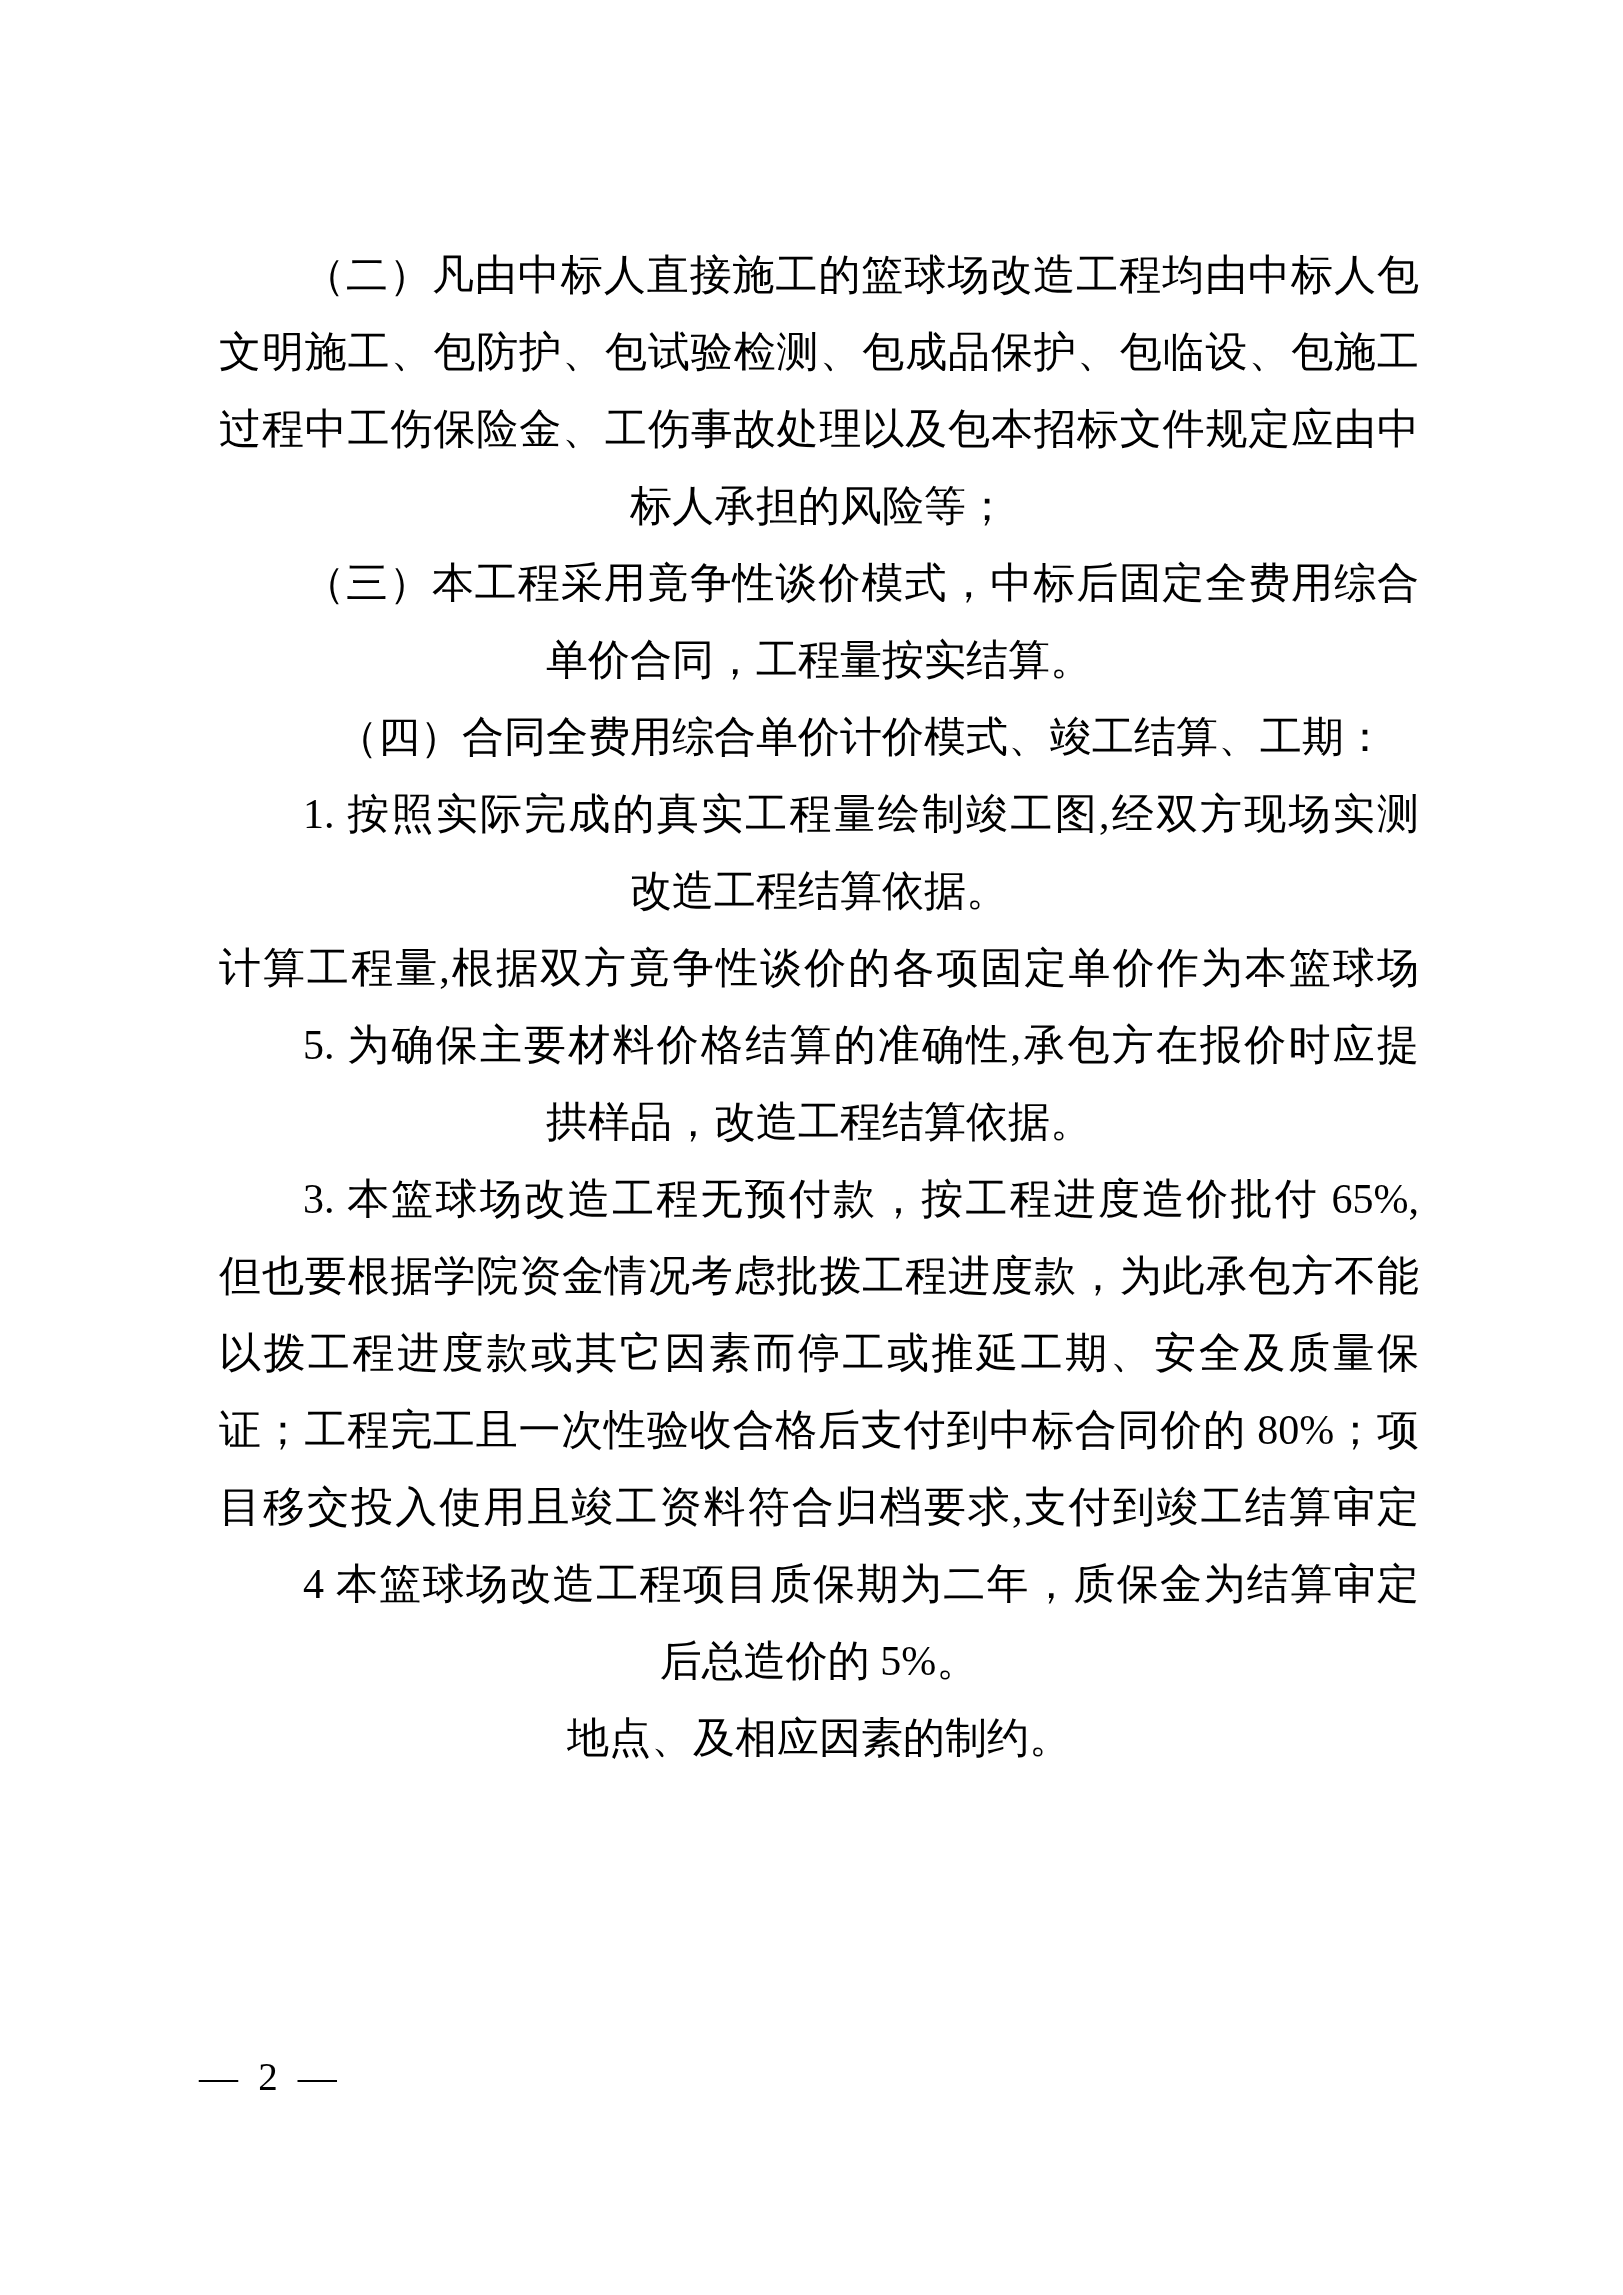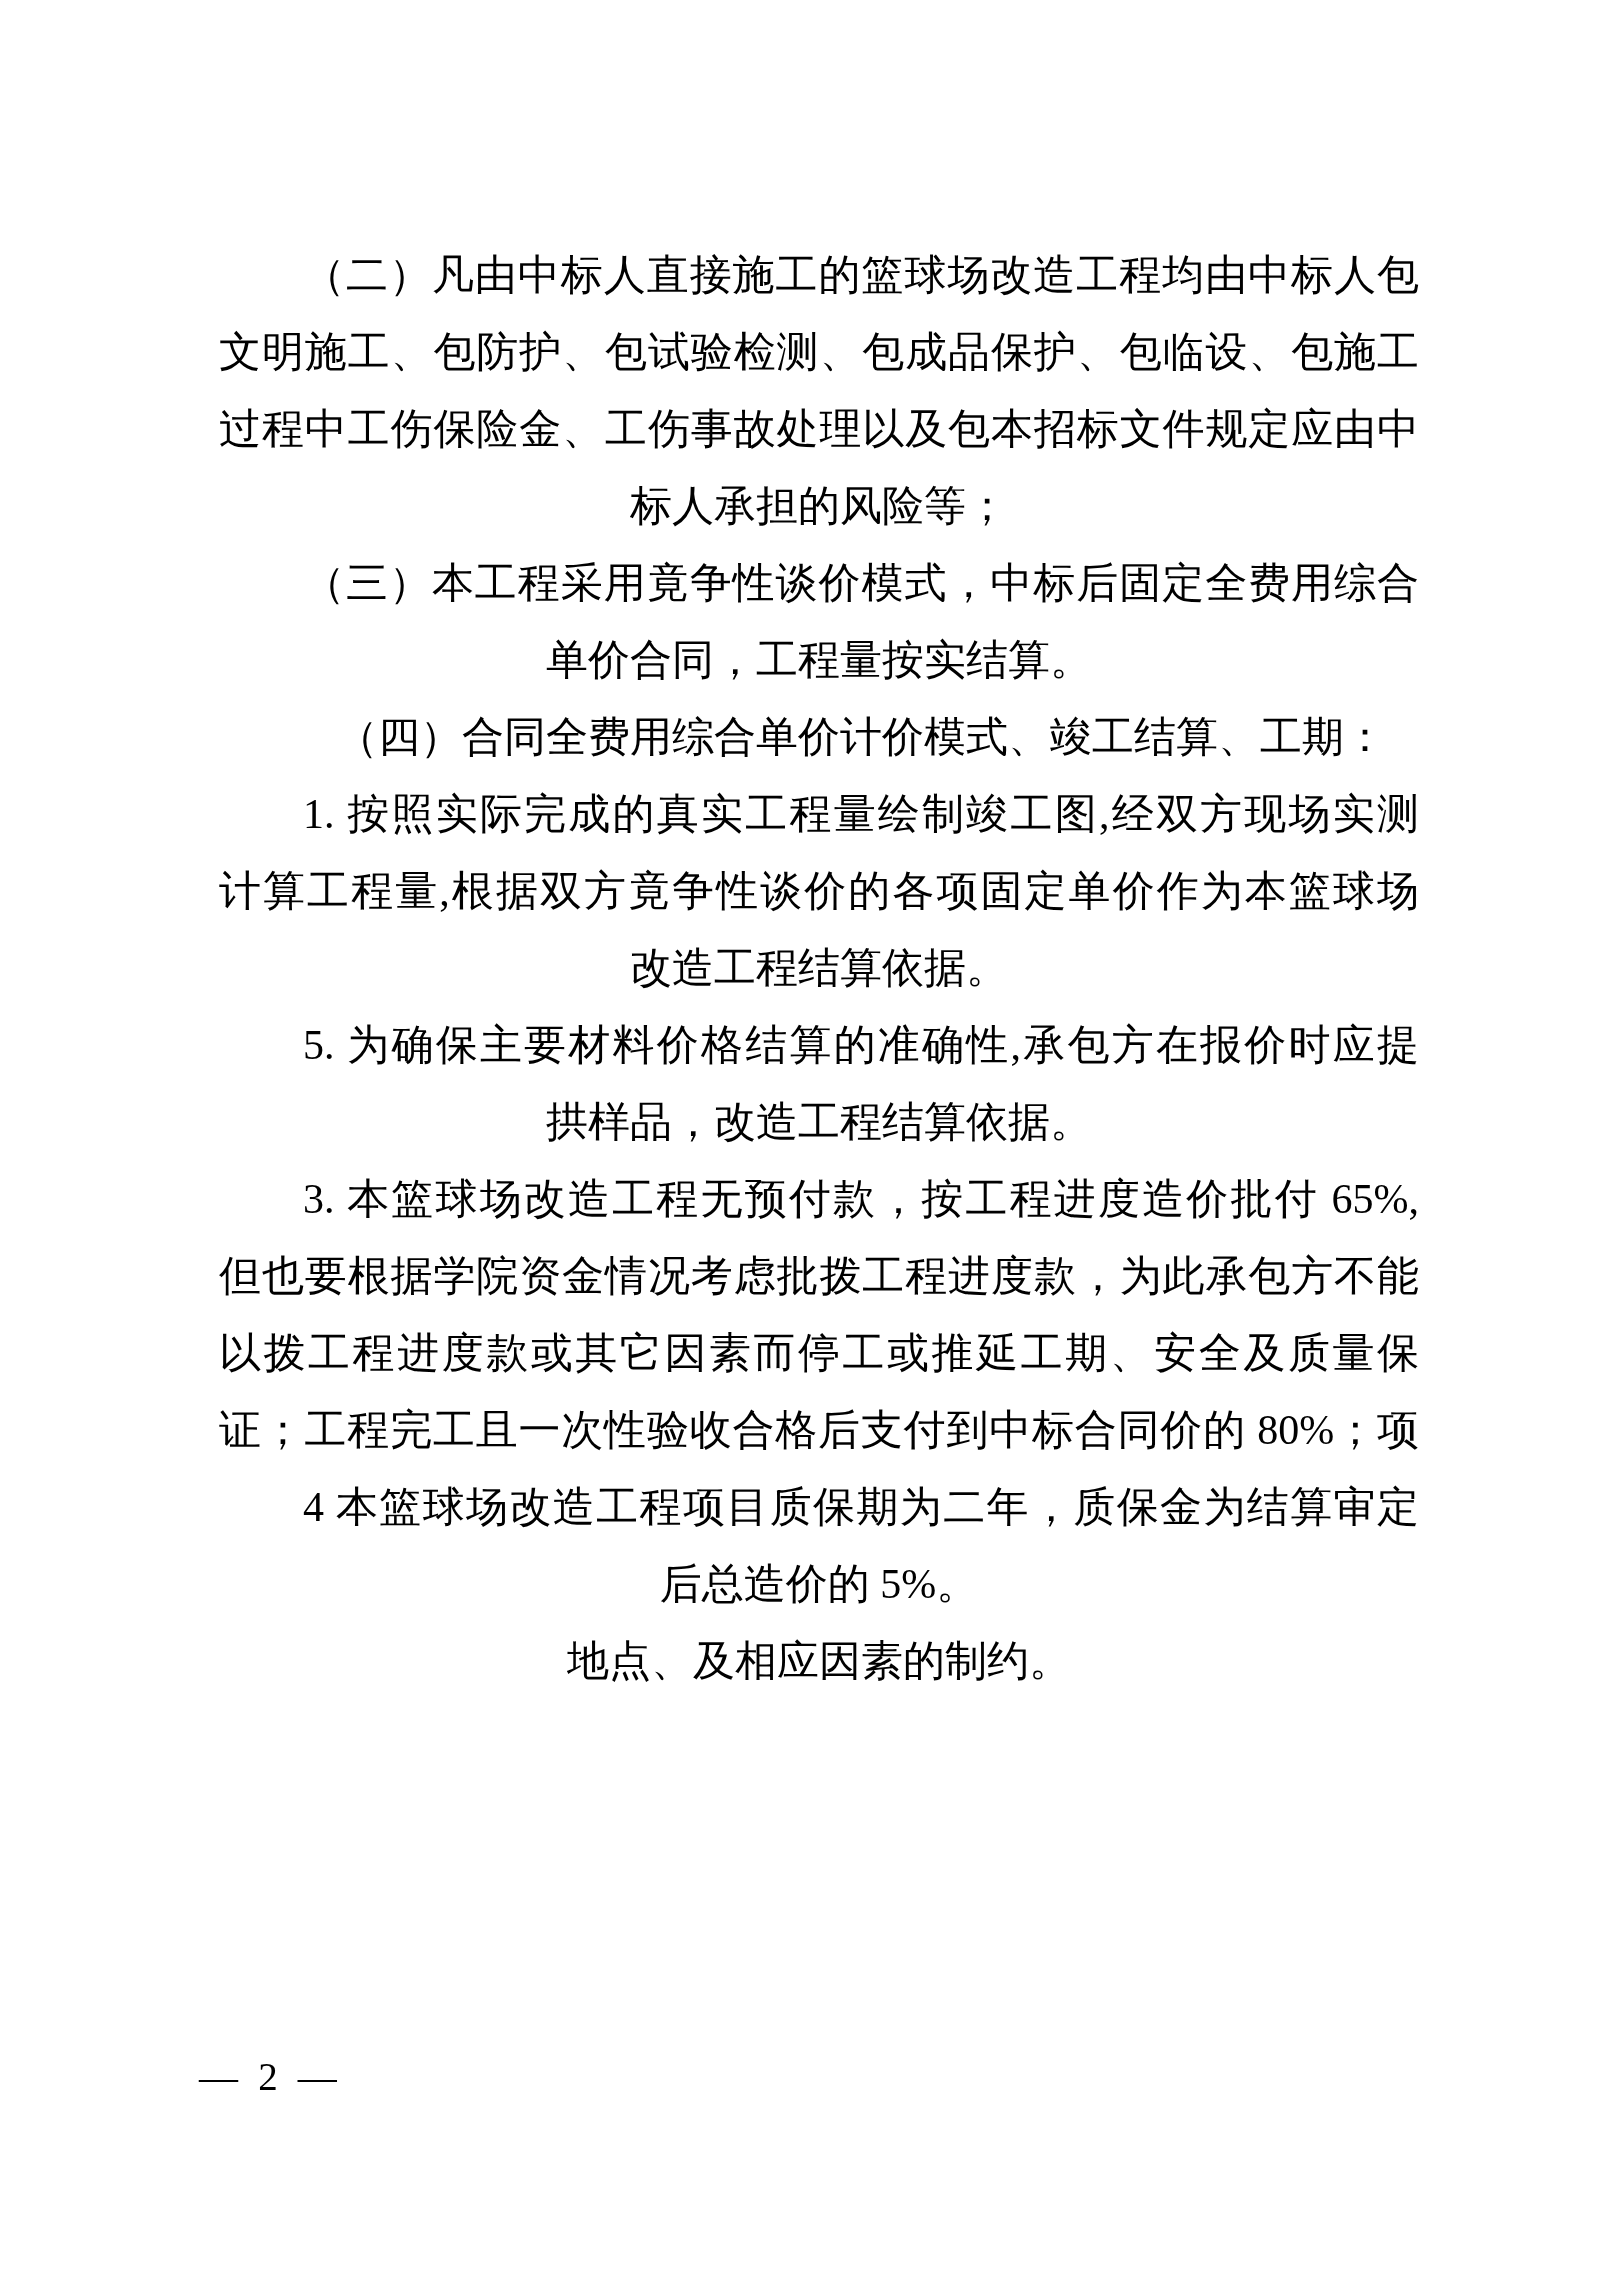--- a/index.html
+++ b/index.html
@@ -58,27 +58,28 @@
 <div class="page">
   <div class="textblock">
     <div class="ln just ind">（二）凡由中标人直接施工的篮球场改造工程均由中标人包</div>
     <div class="ln just">文明施工、包防护、包试验检测、包成品保护、包临设、包施工</div>
     <div class="ln just">过程中工伤保险金、工伤事故处理以及包本招标文件规定应由中</div>
     <div class="ln">标人承担的风险等；</div>
     <div class="ln just ind">（三）本工程采用竟争性谈价模式，中标后固定全费用综合</div>
     <div class="ln">单价合同，工程量按实结算。</div>
     <div class="ln ind">（四）合同全费用综合单价计价模式、竣工结算、工期：</div>
     <div class="ln just ind">1. 按照实际完成的真实工程量绘制竣工图,经双方现场实测</div>
+    <div class="ln">改造工程结算依据。</div>
     <div class="ln just">计算工程量,根据双方竟争性谈价的各项固定单价作为本篮球场</div>
-    <div class="ln">改造工程结算依据。</div>
     <div class="ln just ind">5. 为确保主要材料价格结算的准确性,承包方在报价时应提</div>
     <div class="ln">拱样品，改造工程结算依据。</div>
     <div class="ln just ind">3. 本篮球场改造工程无预付款，按工程进度造价批付 65%,</div>
     <div class="ln just">但也要根据学院资金情况考虑批拨工程进度款，为此承包方不能</div>
     <div class="ln just">以拨工程进度款或其它因素而停工或推延工期、安全及质量保</div>
     <div class="ln just">证；工程完工且一次性验收合格后支付到中标合同价的 80%；项</div>
+    <div class="ln just">目移交投入使用且竣工资料符合归档要求,支付到竣工结算审定</div>
     <div class="ln just ind">4 本篮球场改造工程项目质保期为二年，质保金为结算审定</div>
     <div class="ln">后总造价的 5%。</div>
     <div class="ln">地点、及相应因素的制约。</div>
   </div>
   <div class="footer">— 2 —</div>
 </div>
 
 
 </body></html>

